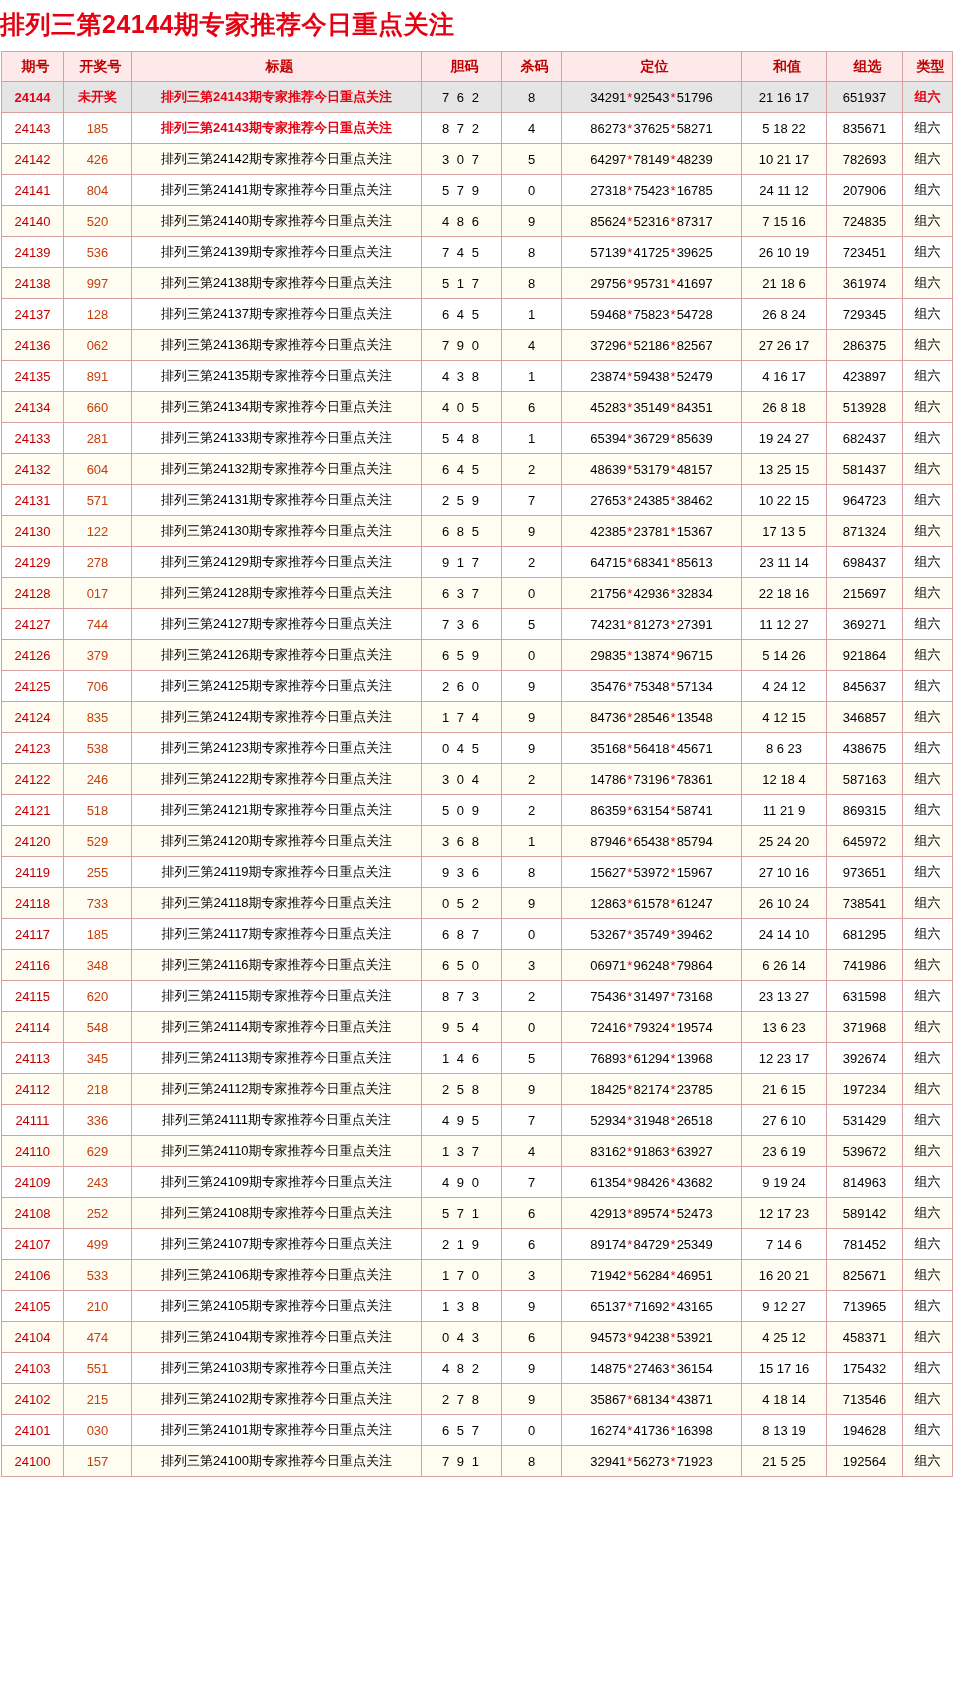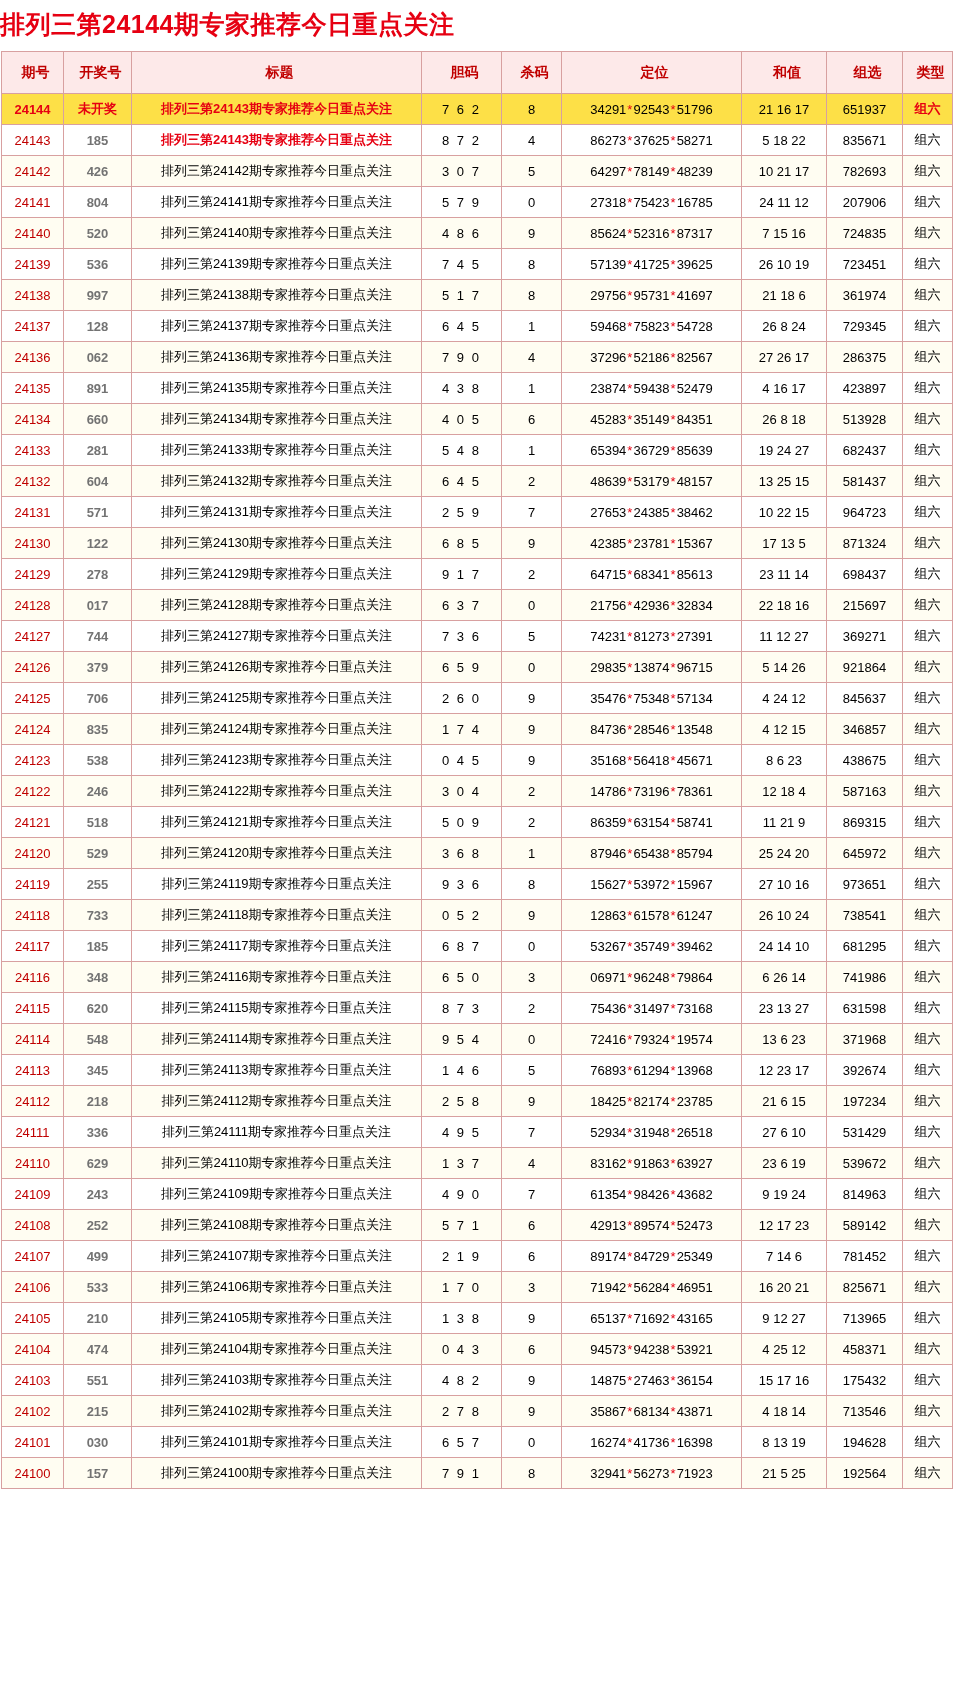--- a/index.html
+++ b/index.html
@@ -43,46 +43,46 @@
     padding: 0 2px;
     box-sizing: border-box;
     white-space: nowrap;
     overflow: hidden;
   }
   table.lot thead th {
     background: #fde9e9;
     color: #c00000;
     font-weight: bold;
     font-size: 14px;
-    height: 42px;
+    height: 30px;
     padding-left: 8px;
   }
   col.c-issue { width: 62px; }
   col.c-open  { width: 68px; }
   col.c-title { width: 290px; }
   col.c-dan   { width: 80px; }
   col.c-sha   { width: 60px; }
   col.c-pos   { width: 180px; }
   col.c-sum   { width: 85px; }
   col.c-zu    { width: 76px; }
   col.c-type  { width: 50px; }
 
   td.issue { color: #c00000; font-size: 13px; }
-  td.open  { color: #737373; font-weight: bold; font-size: 14px; }
+  td.open  { color: #c2410c; font-weight: normal; font-size: 14px; }
   td.title { text-align: center; font-size: 12.5px; color: #000; }
   td.dan   { letter-spacing: 2px; font-size: 13px; }
   td.sha   { font-size: 13px; }
   td.pos   { font-size: 13px; }
   td.sum   { font-size: 13px; }
   td.zu    { font-size: 13px; }
   td.type  { font-size: 13px; }
 
   tr.row-alt td { background: #fffdf2; }
   tr.highlight td {
-    background: #fde047;
+    background: #e5e5e5;
   }
   tr.highlight td.issue,
   tr.highlight td.open,
   tr.highlight td.title,
   tr.highlight td.type {
     color: #e60012;
     font-weight: bold;
   }
   tr.highlight td.title { font-size: 13px; }
   tr.r2 td.title { color: #e60012; font-weight: bold; font-size: 13px; }

